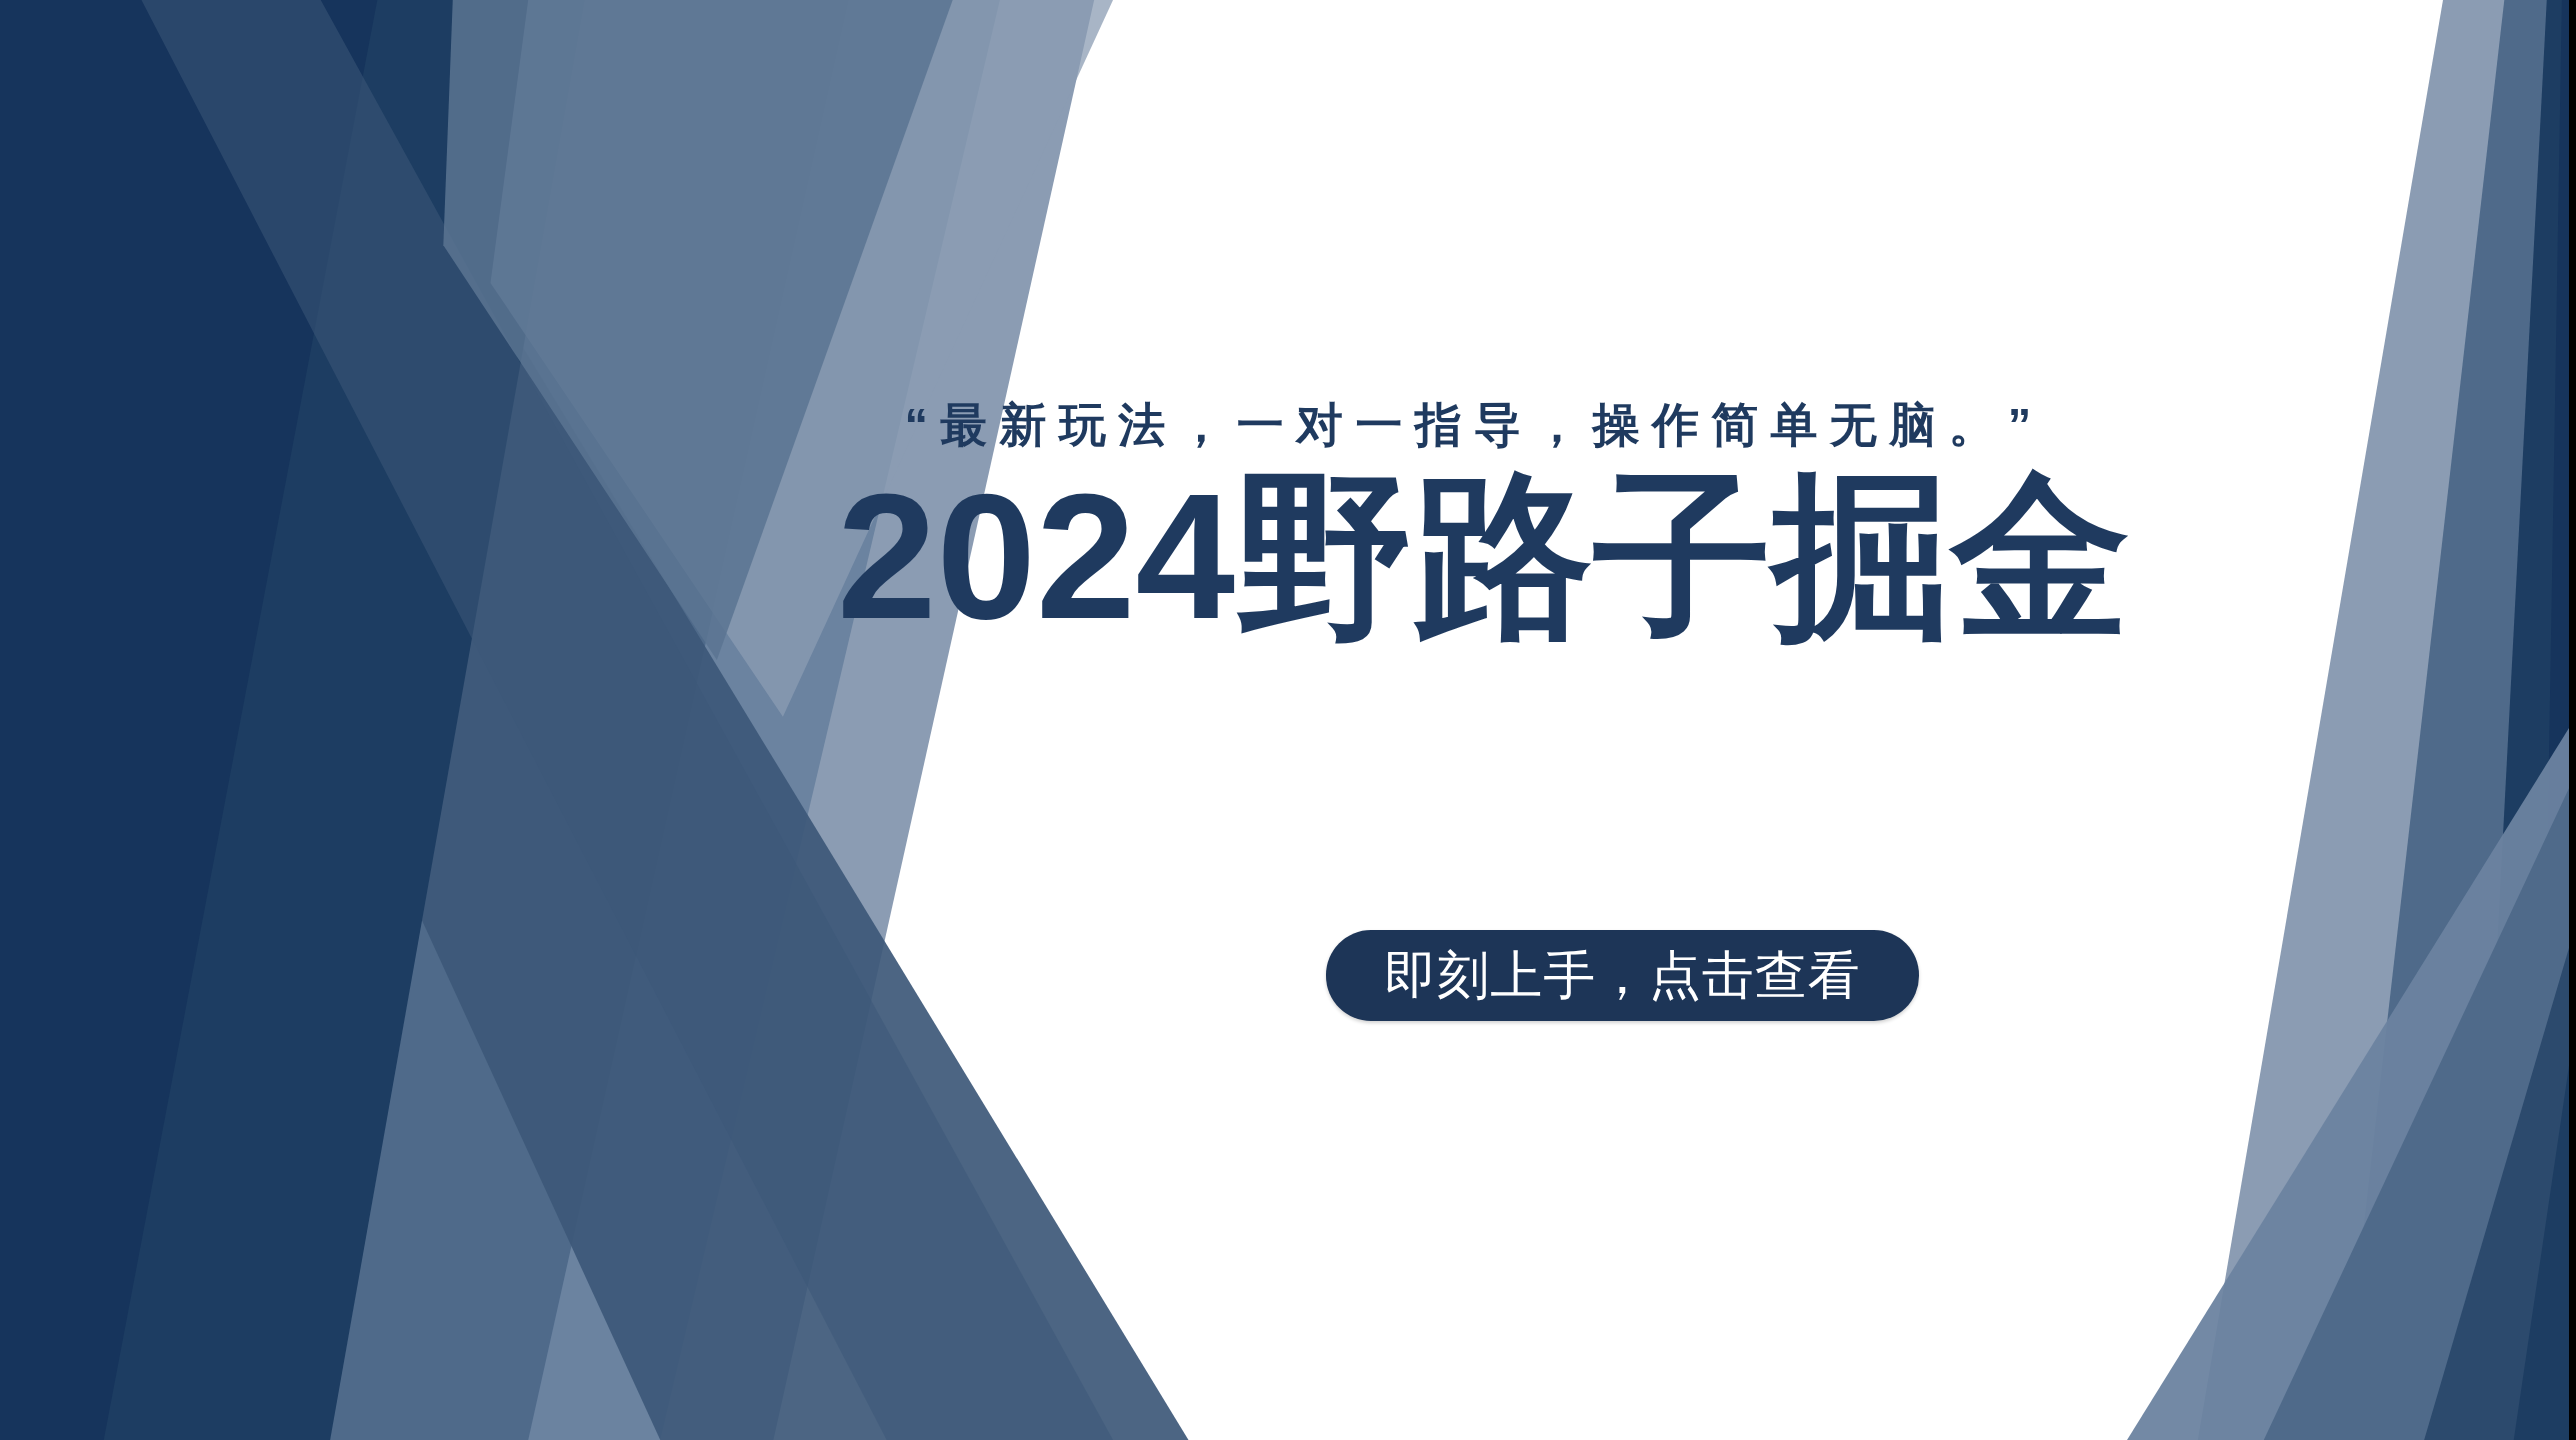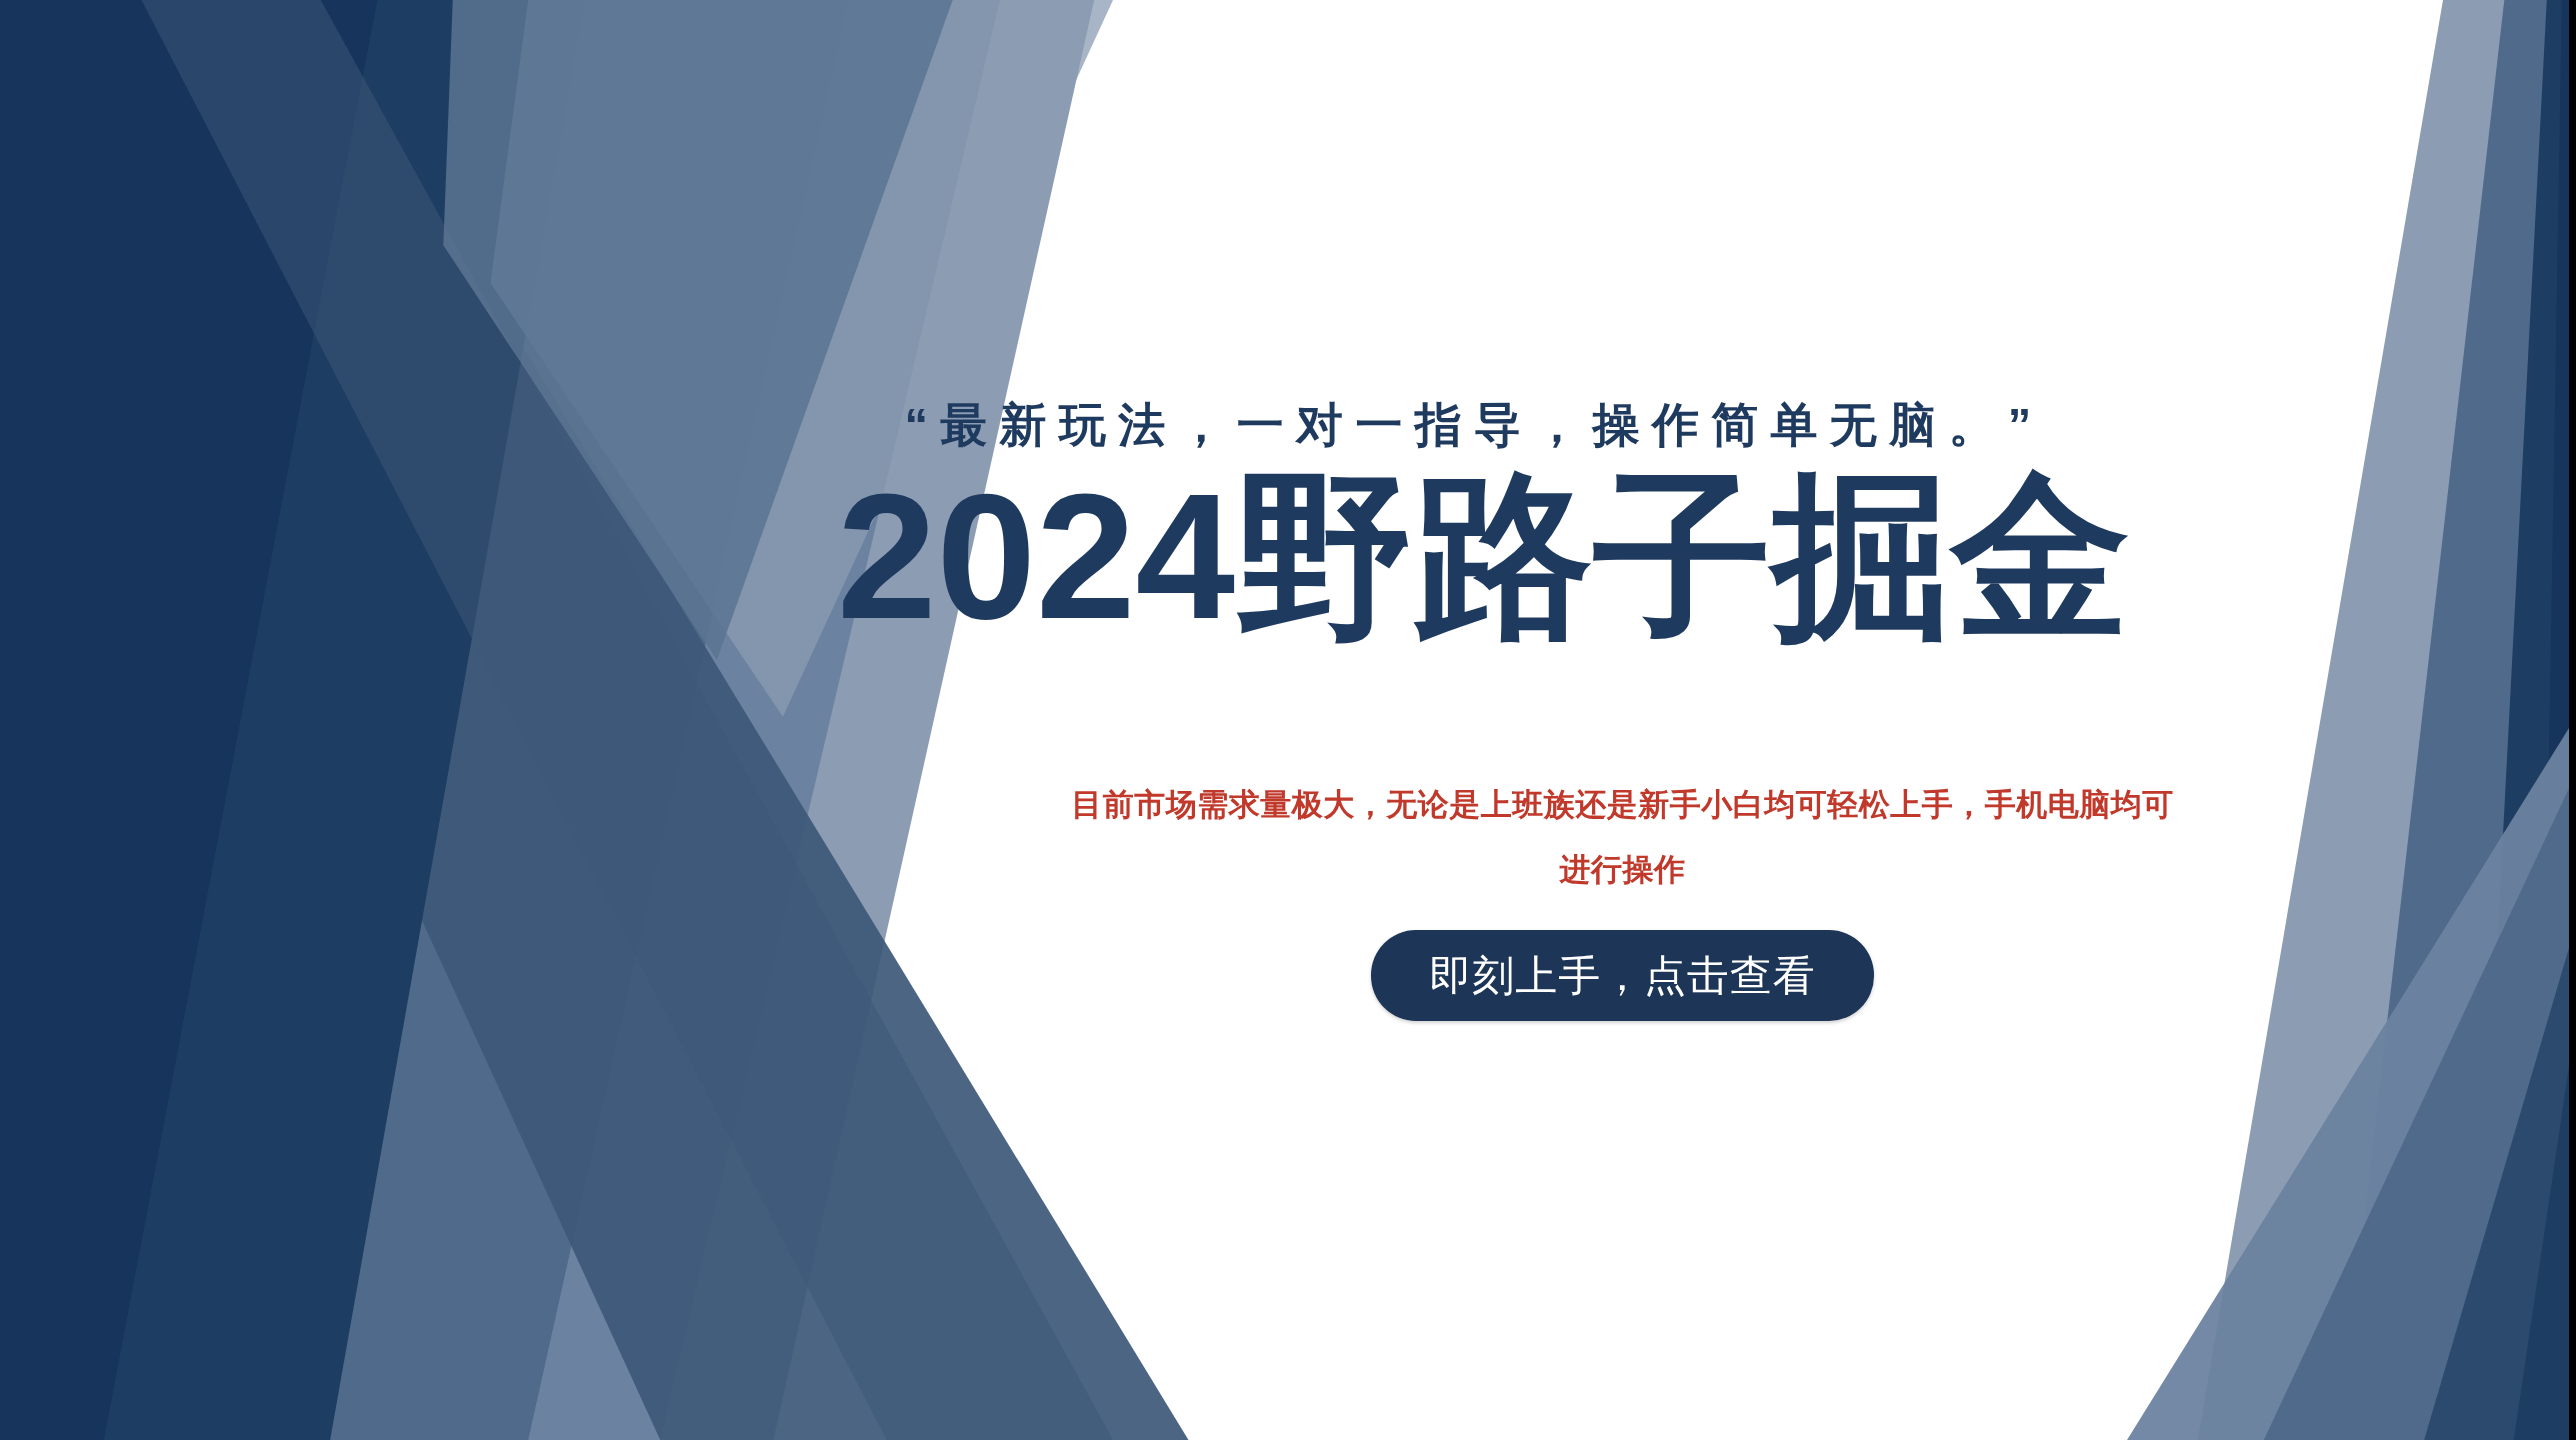--- a/index.html
+++ b/index.html
@@ -87,21 +87,21 @@
     justify-content: center;
   }
   .cta-button {
     background: #1d3557;
     color: #ffffff;
     border: none;
     border-radius: 45px;
     padding: 0 58px;
     height: 91px;
     line-height: 91px;
-    font-size: 42px;
+    font-size: 52px;
     font-weight: 400;
     letter-spacing: 0.9px;
     font-family: "Liberation Sans", "DejaVu Sans", sans-serif;
     cursor: pointer;
     white-space: nowrap;
     box-shadow: 0 1.9px 3.8px rgba(0,0,0,0.18);
   }
   .edge-strip {
     position: absolute;
     top: 0;
@@ -151,24 +151,20 @@
   </svg>
 
   <div class="edge-strip"></div>
 
   <div id="content">
 
     <div class="quote-line">“最新玩法，一对一指导，操作简单无脑。”</div>
 
     <div class="main-title">2024野路子掘金</div>
 
-    <div class="subtitle">
-      <div>目前市场需求量极大，无论是上班族还是新手小白均可轻松上手，手机电脑均可</div>
-      <div>进行操作</div>
-    </div>
 
     <div class="cta-wrap">
       <button class="cta-button">即刻上手，点击查看</button>
     </div>
 
   </div>
 </div>
 
 
 </body></html>

